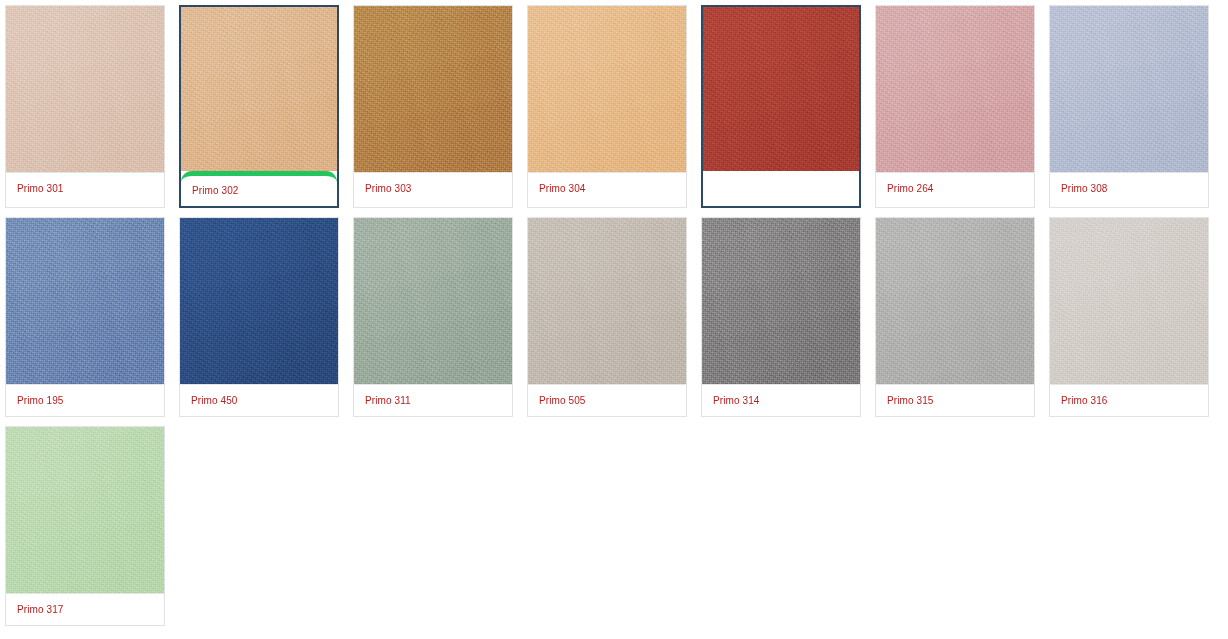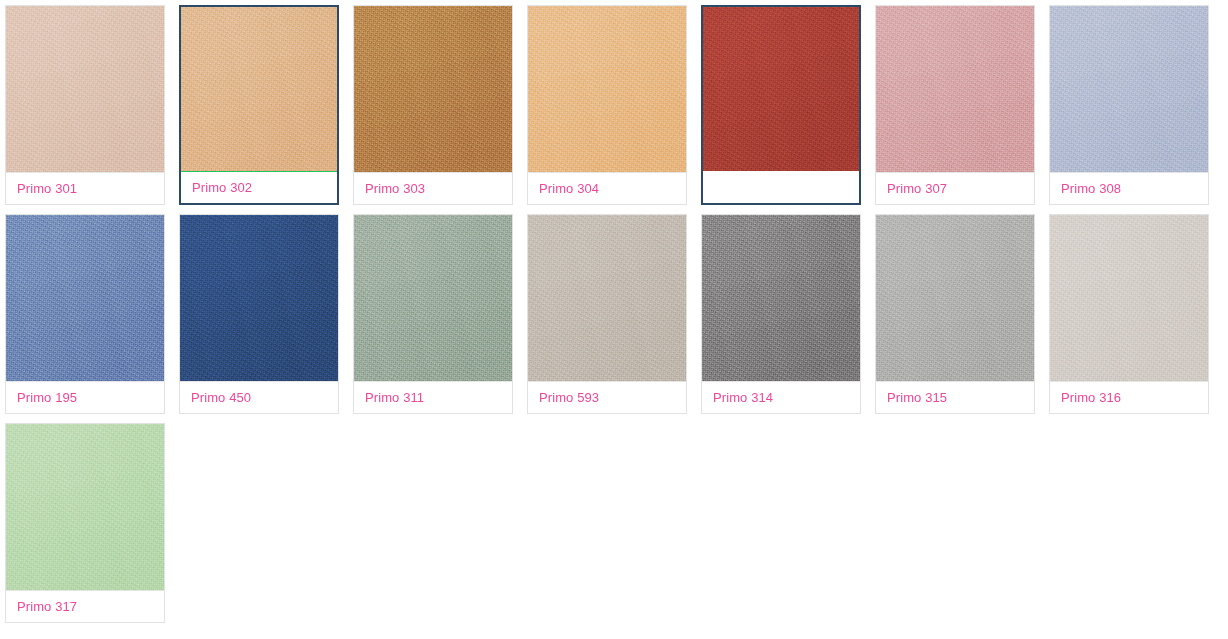--- a/index.html
+++ b/index.html
@@ -88,26 +88,27 @@
   .swatch-label-row {
     height: 31px;
     border-top: 1px solid #e6e6e6;
     display: flex;
     align-items: center;
     padding: 0 11px;
     background: #ffffff;
   }
   .swatch-card.is-selected .swatch-label-row {
     height: 30px;
-    border-top: 1px solid #22c55e;
+    border-top: 5px solid #22c55e;
+    border-radius: 11px;
   }
   .swatch-label {
-    font-size: 13px;
+    font-size: 10px;
     line-height: 1;
-    color: #ec4899;
+    color: #b91c1c;
     letter-spacing: 0.1px;
     white-space: nowrap;
   }
 </style>
 </head>
 <body>
 
 <div id="swatch-grid">
     <div class="swatch-card">
       <div class="swatch-chip" style="background-color: rgb(221, 194, 177);"></div>
@@ -132,21 +133,21 @@
       <div class="swatch-label-row">
         <span class="swatch-label">Primo 304</span>
       </div>
     </div>
     <div class="swatch-card is-selected">
       <div class="swatch-chip" style="background-color: rgb(169, 63, 53);"></div>
     </div>
     <div class="swatch-card">
       <div class="swatch-chip" style="background-color: rgb(214, 164, 166);"></div>
       <div class="swatch-label-row">
-        <span class="swatch-label">Primo 307</span>
+        <span class="swatch-label">Primo 264</span>
       </div>
     </div>
     <div class="swatch-card">
       <div class="swatch-chip" style="background-color: rgb(179, 188, 210);"></div>
       <div class="swatch-label-row">
         <span class="swatch-label">Primo 308</span>
       </div>
     </div>
     <div class="swatch-card">
       <div class="swatch-chip" style="background-color: rgb(109, 134, 180);"></div>
@@ -162,21 +163,21 @@
     </div>
     <div class="swatch-card">
       <div class="swatch-chip" style="background-color: rgb(154, 171, 156);"></div>
       <div class="swatch-label-row">
         <span class="swatch-label">Primo 311</span>
       </div>
     </div>
     <div class="swatch-card">
       <div class="swatch-chip" style="background-color: rgb(194, 186, 176);"></div>
       <div class="swatch-label-row">
-        <span class="swatch-label">Primo 593</span>
+        <span class="swatch-label">Primo 505</span>
       </div>
     </div>
     <div class="swatch-card">
       <div class="swatch-chip" style="background-color: rgb(129, 126, 128);"></div>
       <div class="swatch-label-row">
         <span class="swatch-label">Primo 314</span>
       </div>
     </div>
     <div class="swatch-card">
       <div class="swatch-chip" style="background-color: rgb(176, 176, 174);"></div>

